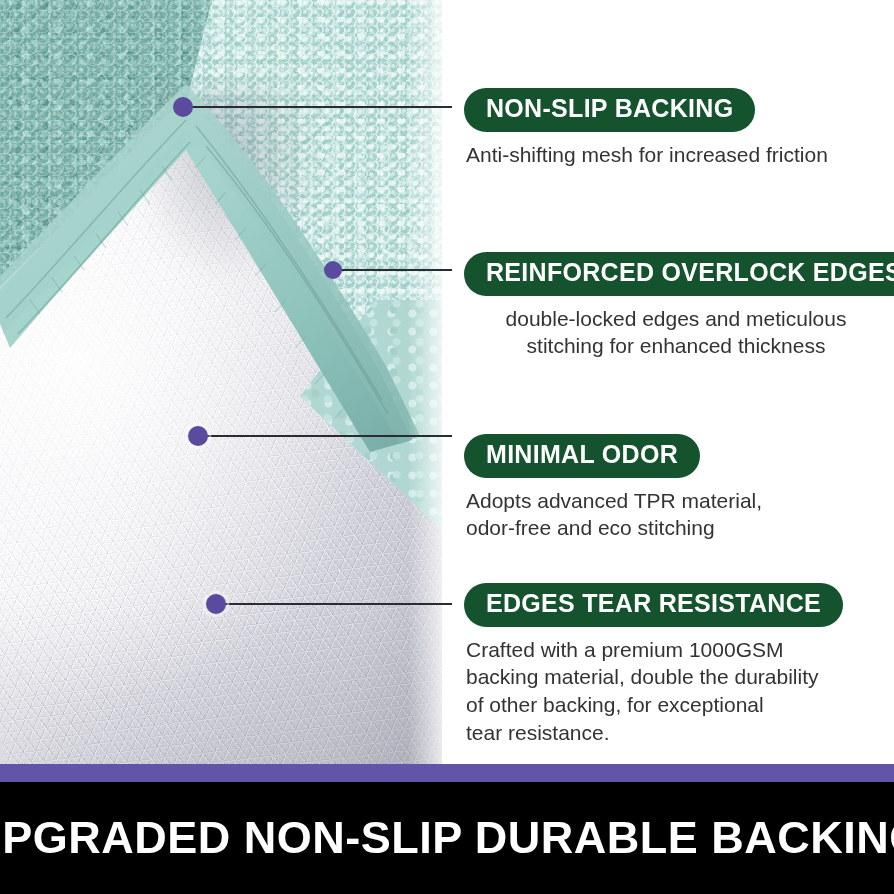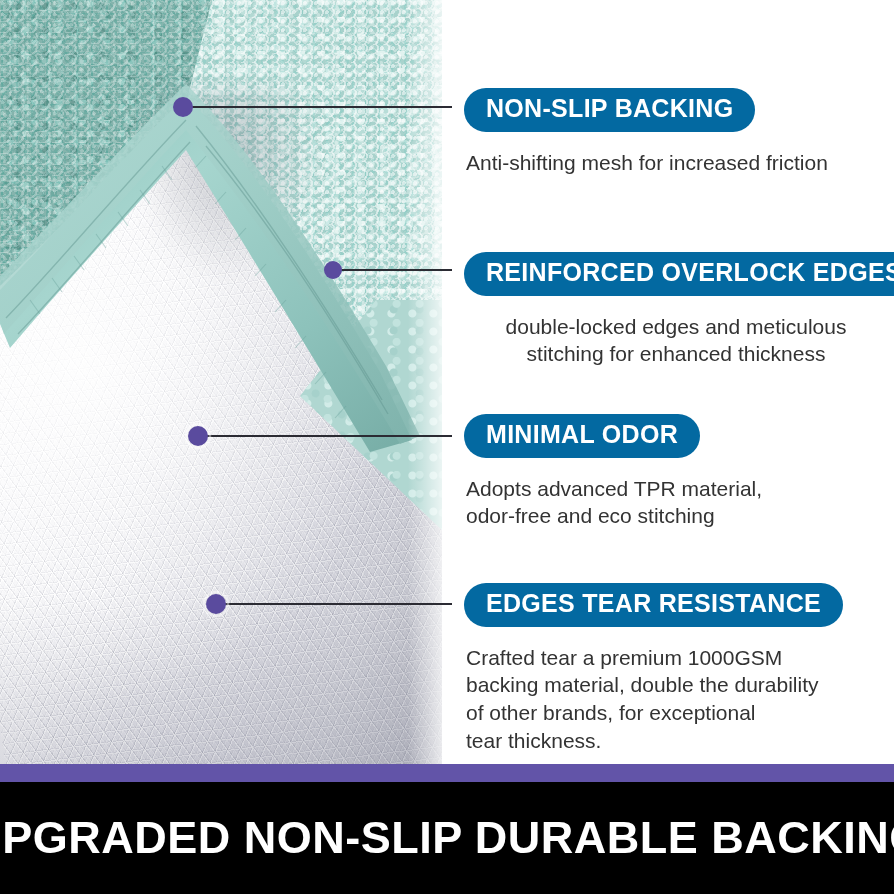--- a/index.html
+++ b/index.html
@@ -202,42 +202,42 @@
     width: 894px; height: 894px;
     pointer-events: none;
   }
 
   
   .callout {
     position: absolute;
   }
   .pill {
     display: inline-block;
-    background: #0369a1;
+    background: #14532d;
     color: #ffffff;
     border-radius: 999px;
     padding: 7px 22px 9px 22px;
     font-size: 25px;
     font-weight: bold;
     letter-spacing: .3px;
     line-height: 1.1;
     white-space: nowrap;
   }
   .desc {
-    margin-top: 17px;
+    margin-top: 9px;
     color: #333333;
     font-size: 21px;
     line-height: 1.32;
     max-width: 420px;
   }
   .desc div { white-space: nowrap; }
 
   #callout-1 { left: 456px; top: 88px; }
   #callout-2 { left: 456px; top: 252px; }
-  #callout-3 { left: 456px; top: 414px; }
+  #callout-3 { left: 456px; top: 434px; }
   #callout-4 { left: 456px; top: 583px; }
 
   #callout-1 .pill { margin-left: 8px; }
   #callout-2 .pill { margin-left: 8px; }
   #callout-3 .pill { margin-left: 8px; }
   #callout-4 .pill { margin-left: 8px; }
 
   #callout-1 .desc { margin-left: 10px; }
   #callout-2 .desc { margin-left: 10px; text-align: center; }
   #callout-3 .desc { margin-left: 10px; }
@@ -375,24 +375,24 @@
     <div class="pill">MINIMAL ODOR</div>
     <div class="desc">
       <div>Adopts advanced TPR material,</div>
       <div>odor-free and eco stitching</div>
     </div>
   </div>
 
   <div class="callout" id="callout-4">
     <div class="pill">EDGES TEAR RESISTANCE</div>
     <div class="desc">
-      <div>Crafted tear a premium 1000GSM</div>
+      <div>Crafted with a premium 1000GSM</div>
       <div>backing material, double the durability</div>
-      <div>of other brands, for exceptional</div>
-      <div>tear thickness.</div>
+      <div>of other backing, for exceptional</div>
+      <div>tear resistance.</div>
     </div>
   </div>
 
   <div class="purple-rule"></div>
   <div class="banner">
     <div class="banner-text">UPGRADED NON-SLIP DURABLE BACKING</div>
   </div>
 
 </div>
 

